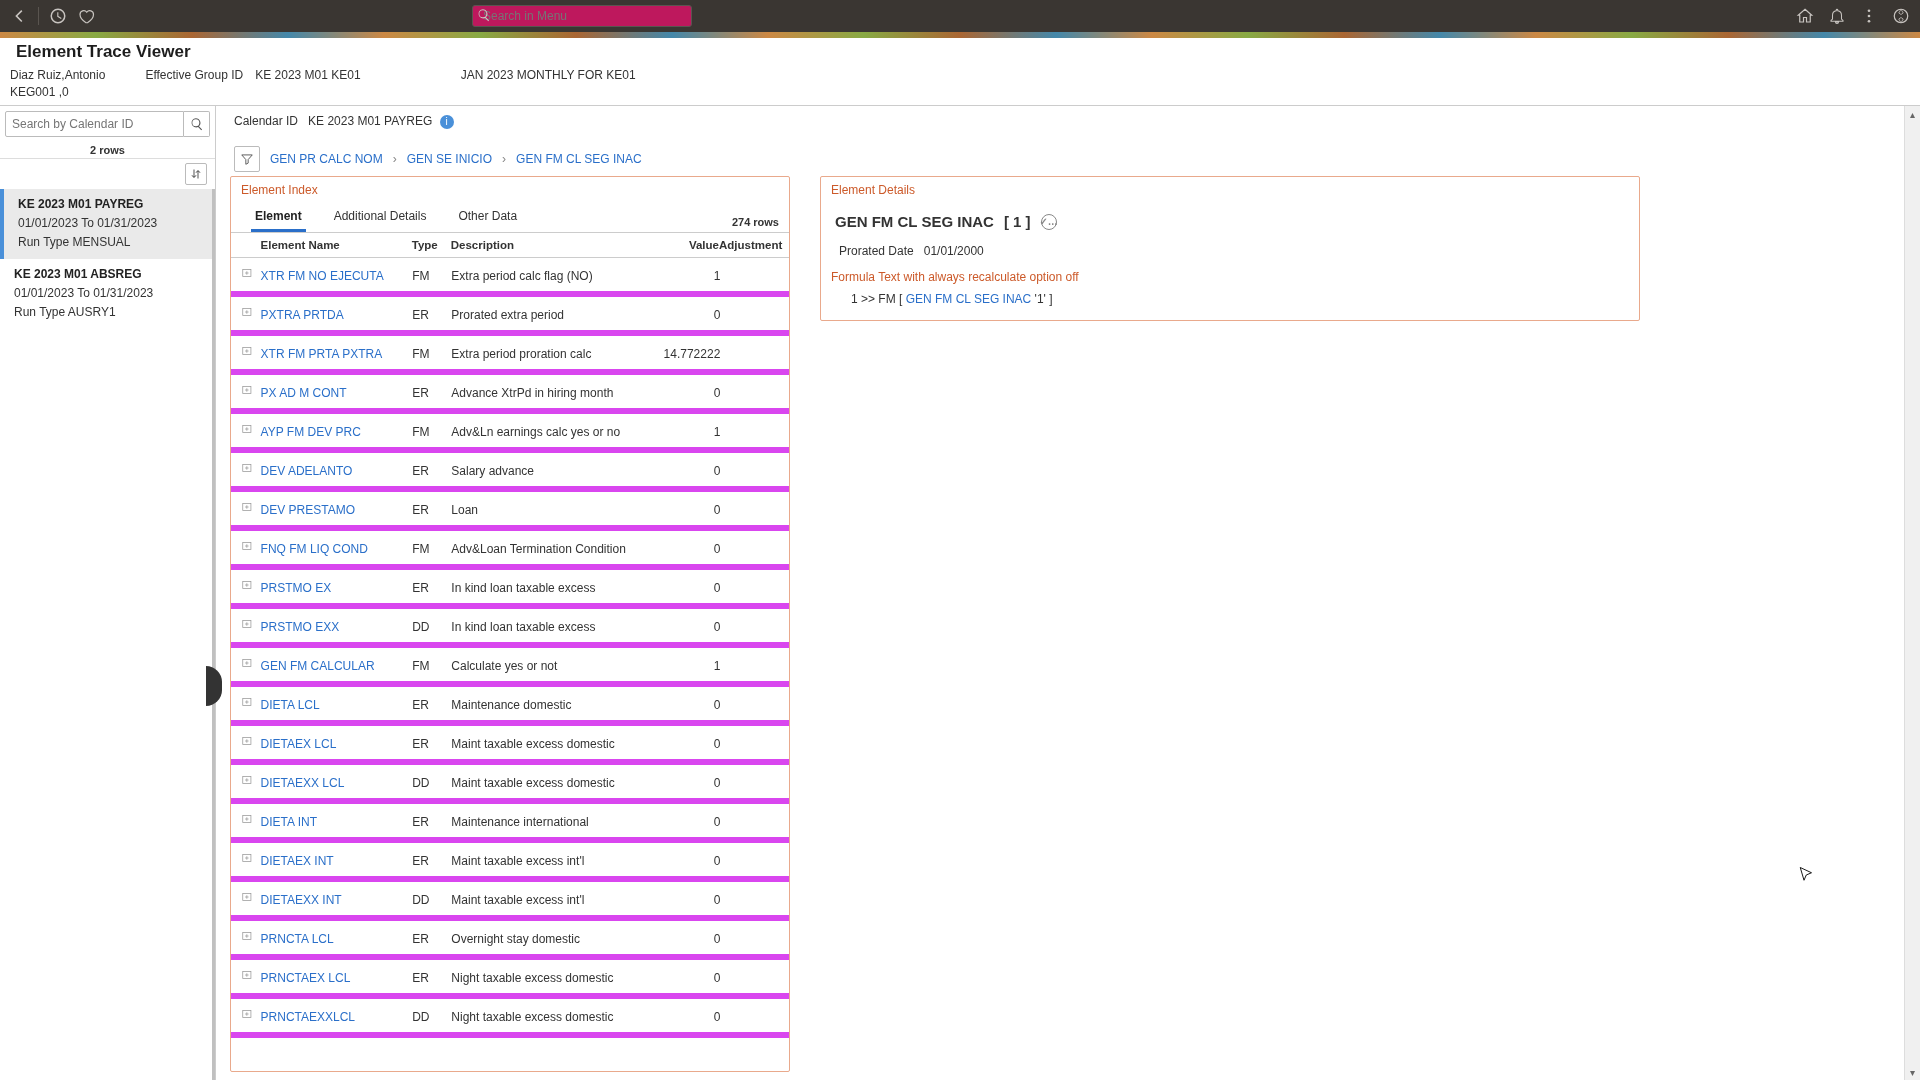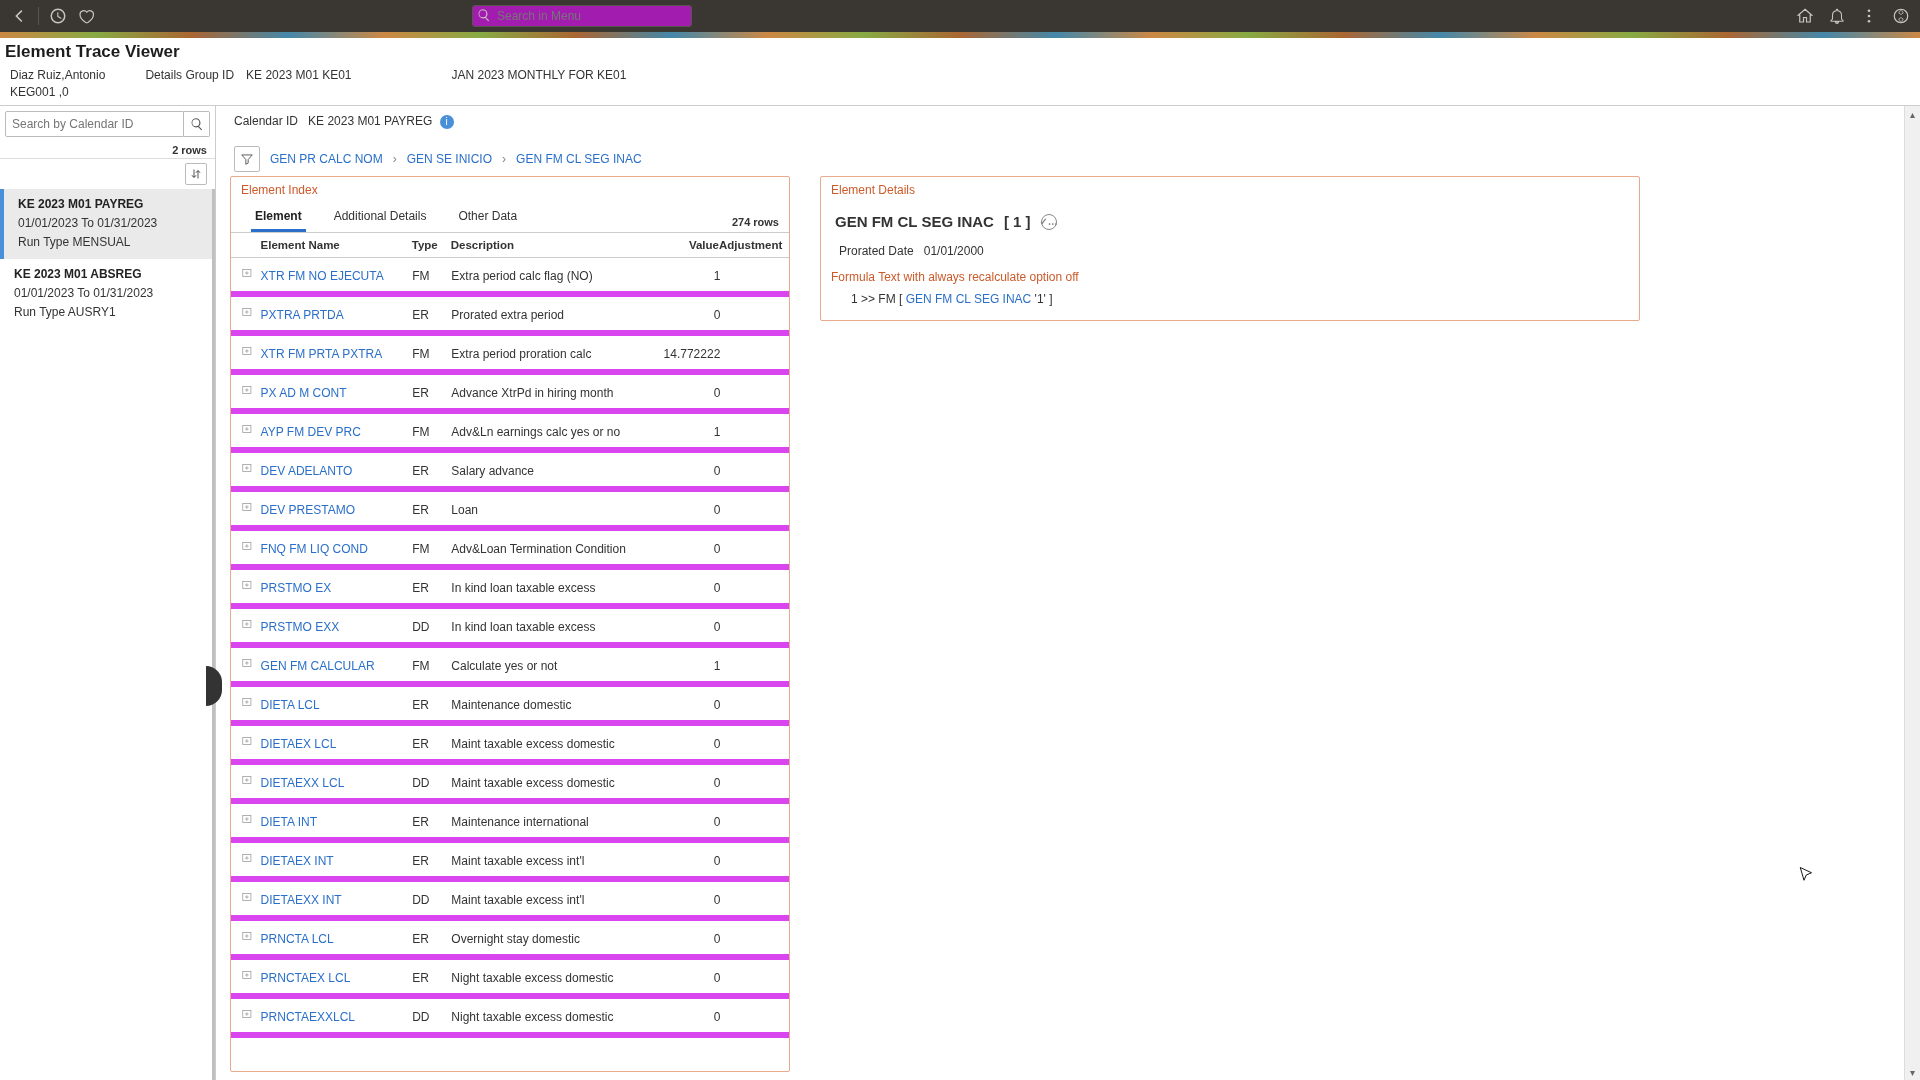--- a/index.html
+++ b/index.html
@@ -1,33 +1,33 @@
 <!DOCTYPE html>
 <html><head>
 <meta charset="utf-8">
 <style>
 *{box-sizing:border-box;margin:0;padding:0;font-family:Arial,Helvetica,sans-serif}
 body{background:#fff;width:1920px;height:1080px;overflow:hidden;font-size:13px;color:#333}
 .topbar{height:32px;background:#3a3632;display:flex;align-items:center;padding:0 10px;gap:10px}
 .topbar svg{fill:#c8c4c0;width:18px;height:18px}
 .topbar .sep{width:1px;height:18px;background:#5a5550}
 .search-menu{flex:0 0 220px;margin-left:auto;margin-right:auto;position:relative;left:-120px}
-.search-menu input{width:220px;height:22px;background:#a21caf;border:1px solid #5a5550;border-radius:3px;color:#ccc;font-size:12px;padding:0 6px 0 24px}
+.search-menu input{width:220px;height:22px;background:#be185d;border:1px solid #5a5550;border-radius:3px;color:#ccc;font-size:12px;padding:0 6px 0 10px}
 .search-menu svg{position:absolute;left:5px;top:3px;width:14px;height:14px}
 .topbar-right{display:flex;gap:14px;align-items:center;margin-left:auto}
 .color-strip{height:6px;background:linear-gradient(90deg,#c84 0%,#8a4 5%,#a63 10%,#48a 15%,#c84 20%,#8a4 25%,#a63 30%,#48a 35%,#c84 40%,#8a4 45%,#a63 50%,#48a 55%,#c84 60%,#8a4 65%,#a63 70%,#48a 75%,#c84 80%,#8a4 85%,#a63 90%,#48a 95%,#c84 100%)}
-.page-title{height:26px;padding:4px 5px;font-size:17px;font-weight:bold;color:#1d1d1d}
+.page-title{height:26px;padding:4px 16px;font-size:17px;font-weight:bold;color:#1d1d1d}
 .header-info{height:42px;padding:4px 10px;display:flex;gap:40px;font-size:12px;color:#333;border-bottom:1px solid #ccc}
 .header-info .col{display:flex;flex-direction:column;gap:3px}
 .content{display:flex;height:calc(1080px - 32px - 6px - 26px - 42px);position:relative}
 .left-panel{width:216px;border-right:1px solid #ccc;display:flex;flex-direction:column}
 .search-cal{padding:5px;display:flex;gap:0;align-items:center}
 .search-cal input{flex:1;height:26px;border:1px solid #bbb;border-radius:2px 0 0 2px;padding:0 6px;font-size:12px}
 .search-cal .sbtn{width:26px;height:26px;border:1px solid #bbb;border-left:none;display:flex;align-items:center;justify-content:center;background:#fff;border-radius:0 2px 2px 0}
-.rows-line{text-align:right;padding:2px 8px;font-size:11px;color:#333;font-weight:bold;border-bottom:1px solid #ddd}
+.rows-line{text-align:center;padding:2px 8px;font-size:11px;color:#333;font-weight:bold;border-bottom:1px solid #ddd}
 .sort-btn{text-align:right;padding:4px 8px}
 .sort-btn span{display:inline-flex;width:22px;height:22px;border:1px solid #bbb;border-radius:2px;align-items:center;justify-content:center}
 .cal-list{border-right:3px solid #c0c0c0;flex:1}
 .cal-item{padding:6px 14px;font-size:12px;line-height:1.6;cursor:pointer}
 .cal-item.active{border-left:4px solid #4a90d9;background:#eaeaea}
 .cal-item .name{font-weight:bold;color:#222}
 .collapse-handle{position:absolute;left:206px;top:560px;width:16px;height:40px;background:#333;border-radius:0 20px 20px 0;z-index:5}
 .main{flex:1;padding:8px 14px;display:flex;gap:30px;position:relative;overflow:hidden}
 .calendar-id-row{position:absolute;top:8px;left:18px;font-size:12px;color:#333}
 .calendar-id-row .info-ic{display:inline-flex;width:14px;height:14px;border-radius:50%;background:#4a90d9;color:#fff;font-size:10px;align-items:center;justify-content:center;margin-left:4px}
@@ -106,21 +106,21 @@
   </div>
 </div>
 <div class="color-strip"></div>
 <div class="page-title">Element Trace Viewer</div>
 <div class="header-info">
   <div class="col">
     <span>Diaz Ruiz,Antonio</span>
     <span>KEG001 ,0</span>
   </div>
   <div class="col" style="flex-direction:row;gap:12px">
-    <span>Details Group ID</span>
+    <span>Effective Group ID</span>
     <span>KE 2023 M01 KE01</span>
   </div>
   <div class="col" style="margin-left:60px">
     <span>JAN 2023 MONTHLY FOR KE01</span>
   </div>
 </div>
 
 <div class="content">
   <div class="left-panel">
     <div class="search-cal">

